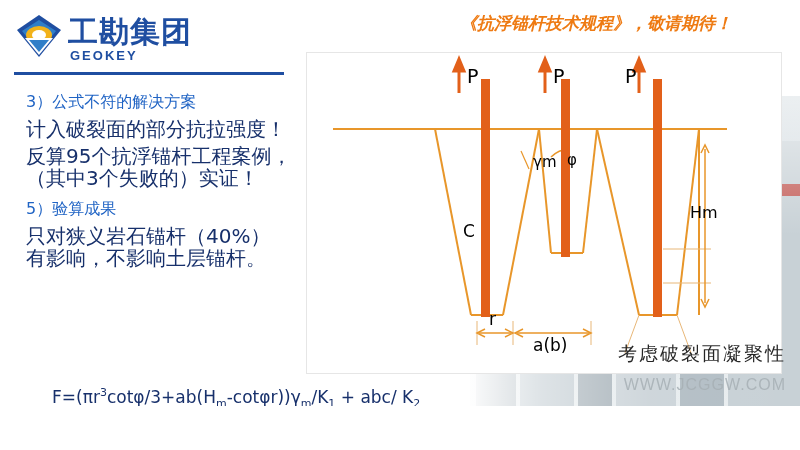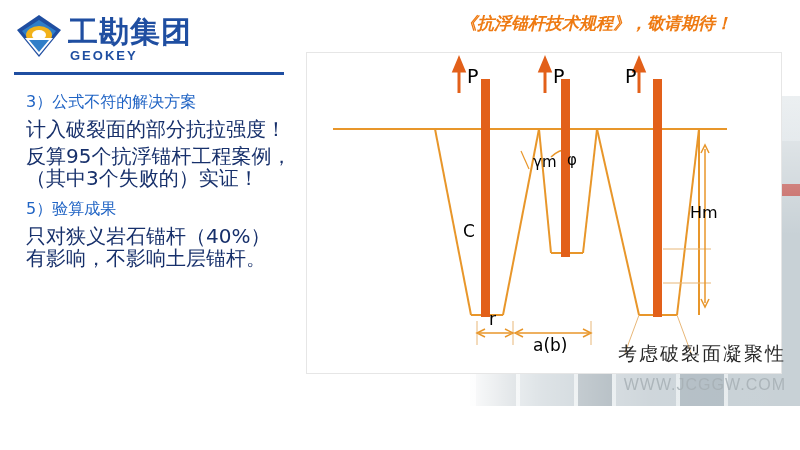--- a/index.html
+++ b/index.html
@@ -242,20 +242,23 @@
   <div class="textblock">
     <div class="hd">3）公式不符的解决方案</div>
     <div class="bd" style="white-space:pre-line">计入破裂面的部分抗拉强度！</div>
     <div class="bd" style="white-space:pre-line">反算95个抗浮锚杆工程案例，
 （其中3个失败的）实证！</div>
     <div class="hd">5）验算成果</div>
     <div class="bd" style="white-space:pre-line">只对狭义岩石锚杆（40%）
 有影响，不影响土层锚杆。</div>
   </div>
 
+  <div class="formula">
+    <span>F=(πr</span><sup>3</sup><span>cotφ/3+ab(H</span><sub>m</sub><span>-cotφr))γ</span><sub>m</sub><span>/K</span><sub>1</sub><span> + abc/ K</span><sub>2</sub>
+  </div>
 
   <div class="diagram">
     <svg width="474" height="320" viewBox="0 0 474 320">
       <g stroke="#e8962a" fill="none" stroke-width="2">
 
         <line x1="26" y1="76" x2="420" y2="76"></line>
 
         <line x1="128" y1="76" x2="164" y2="262"></line>
         <line x1="164" y1="262" x2="196" y2="262"></line>
         <line x1="196" y1="262" x2="232" y2="76"></line>

